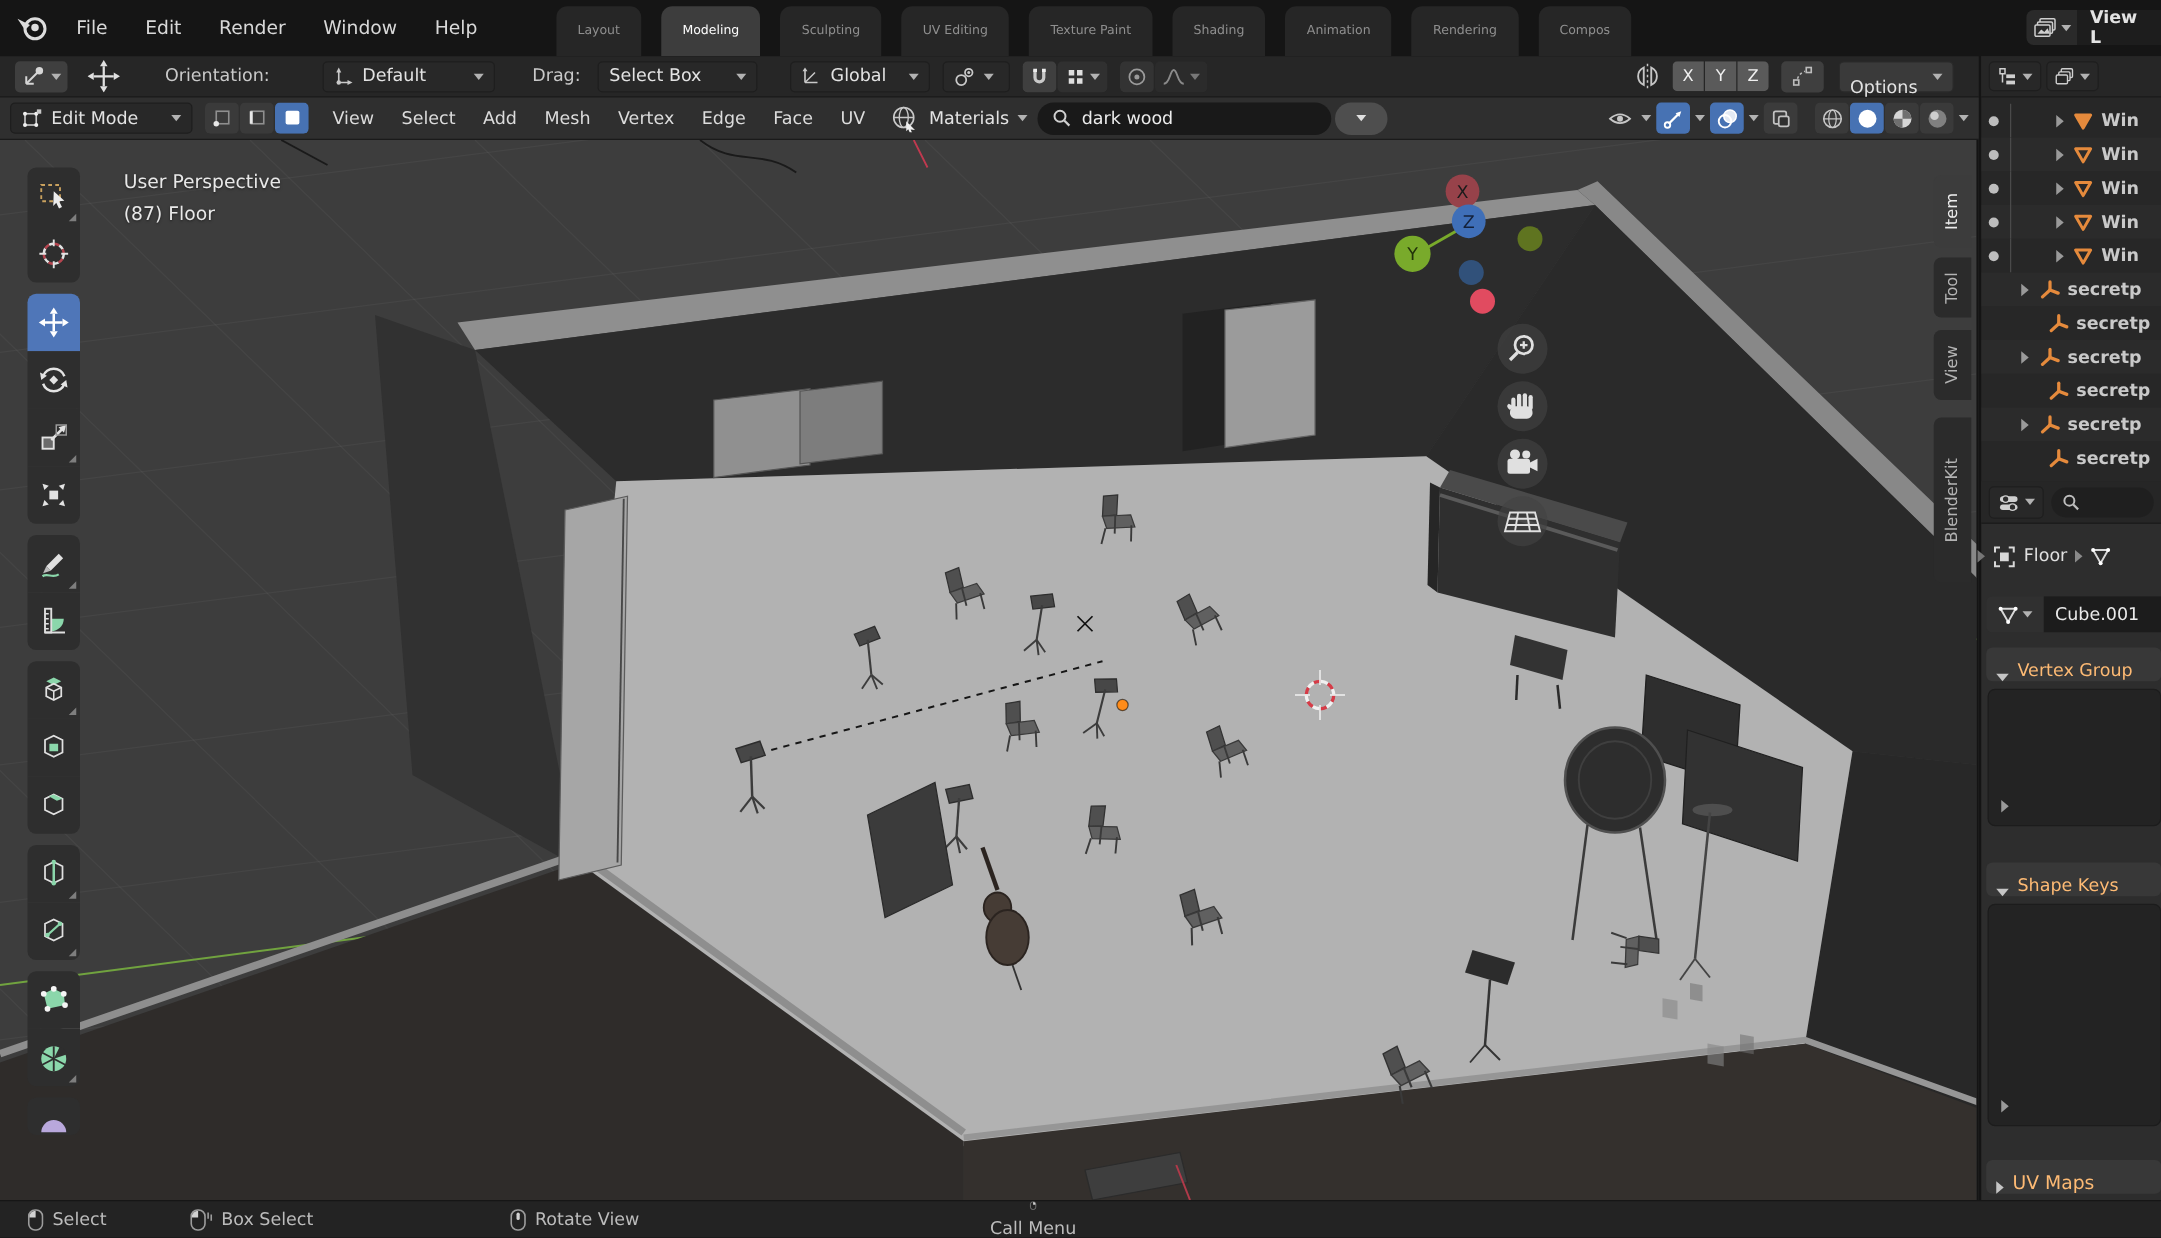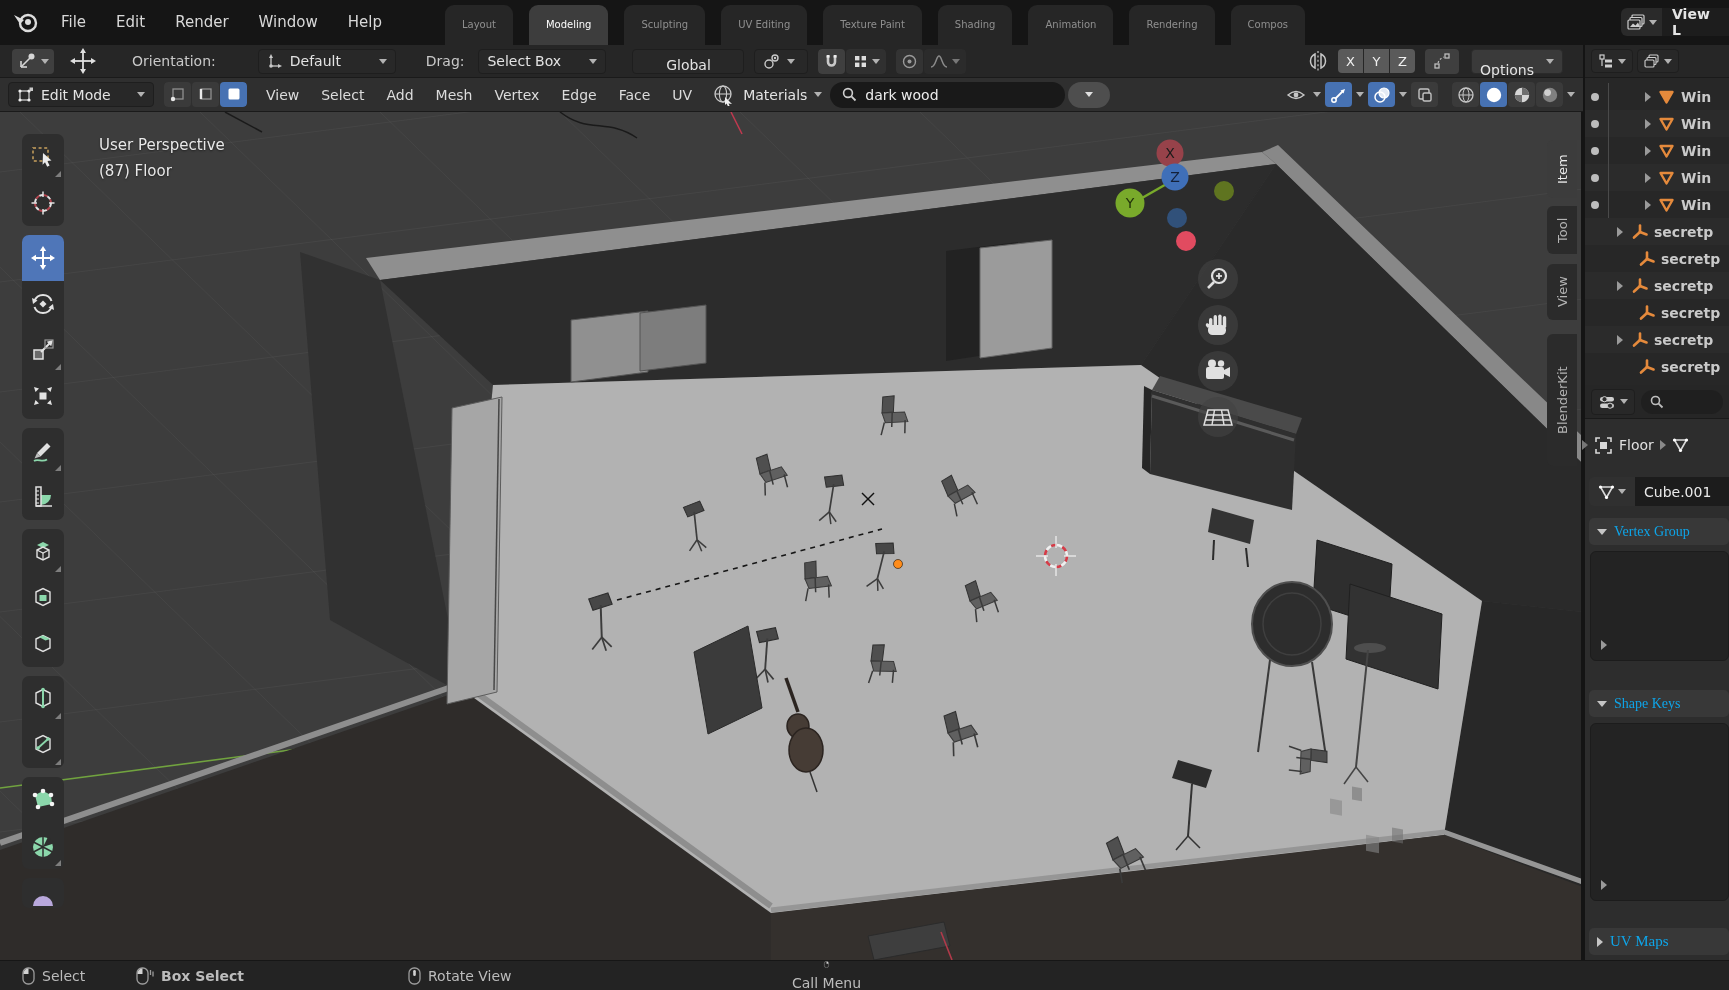--- a/index.html
+++ b/index.html
@@ -70,21 +70,21 @@
   
   #outliner { position:absolute; left:1585px; top:45px; width:144px; height:340px; background:#272727; }
   #outliner-header { height:33px; background:#262626; border-bottom:1px solid #1a1a1a; display:flex; align-items:center; gap:4px; padding:0 6px; }
   .ol-row { position:absolute; left:0; width:144px; height:27px; display:flex; align-items:center; font-size:14px; color:#c9c9c9;font-weight:bold; }
   .ol-row.alt { background:#2b2b2b; }
 
   
   #props { position:absolute; left:1585px; top:385px; width:144px; height:575px; background:#2d2d2d; }
   #props-header { height:34px; background:#262626; border-bottom:1px solid #1a1a1a; display:flex; align-items:center; gap:6px; padding:0 6px; }
   .p-panel-head { position:absolute; left:4px; width:140px; height:27px; background:#383838; border-radius:5px;
-                  display:flex; align-items:center; gap:7px; padding:0 8px; font-size:14px; color:#0ea5e9;font-family:Liberation Serif, serif; }
+                  display:flex; align-items:flex-end; gap:7px; padding:0 8px; font-size:14px; color:#fdba74; }
   .p-box { position:absolute; left:5px; width:139px; background:#232323; border:1px solid #1c1c1c; border-radius:6px; }
 
   
   #statusbar { position:absolute; left:0; top:960px; width:1729px; height:30px; background:#232323; border-top:1px solid #161616; }
   .status-item { position:absolute; top:0; height:30px; display:flex; align-items:center; gap:7px; font-size:14px; color:#bcbcbc; }
 </style>
 </head>
 <body>
 
 <div id="topbar">
@@ -170,21 +170,21 @@
     <span class="chev"></span>
   </div>
   <div style="width:30px;"></div>
   <span class="lbl">Drag:</span>
   <div style="width:14px;"></div>
   <div class="drop" style="width:128px;">
     <span style="flex:1;">Select Box</span>
     <span class="chev"></span>
   </div>
   <div style="width:26px;"></div>
-  <div class="drop" style="width:112px;flex-direction:column;">
+  <div class="drop" style="width:112px;">
     <svg width="16" height="16" viewBox="0 0 16 16">
       <line x1="3" y1="13" x2="3" y2="3" stroke="#c9c9c9" stroke-width="1.3"></line>
       <path d="M3,1 L5,4 L1,4 Z" fill="#c9c9c9"></path>
       <line x1="3" y1="13" x2="13" y2="13" stroke="#c9c9c9" stroke-width="1.3"></line>
       <line x1="3" y1="13" x2="11" y2="5" stroke="#c9c9c9" stroke-width="1.1"></line>
     </svg>
     <span style="flex:1;">Global</span>
     <span class="chev"></span>
   </div>
   <div style="width:10px;"></div>
@@ -994,21 +994,21 @@
 </div>
 
 <div id="statusbar">
   <div class="status-item" style="left:22px;">
     <svg width="13" height="18" viewBox="0 0 13 18">
       <rect x="1" y="1" width="11" height="16" rx="5" fill="none" stroke="#9c9c9c" stroke-width="1.3"></rect>
       <path d="M1.5,7 L6.5,7 L6.5,1.5 A5,5 0 0 0 1.5,6.5 Z" fill="#d2d2d2"></path>
     </svg>
     <span>Select</span>
   </div>
-  <div class="status-item" style="left:136px;font-weight:bold;">
+  <div class="status-item" style="left:152px;">
     <svg width="18" height="18" viewBox="0 0 18 18">
       <rect x="1" y="1" width="11" height="16" rx="5" fill="none" stroke="#9c9c9c" stroke-width="1.3"></rect>
       <path d="M1.5,7 L6.5,7 L6.5,1.5 A5,5 0 0 0 1.5,6.5 Z" fill="#d2d2d2"></path>
       <line x1="14.5" y1="3" x2="14.5" y2="8" stroke="#9c9c9c" stroke-width="1.3"></line>
       <line x1="17" y1="4.5" x2="17" y2="9.5" stroke="#9c9c9c" stroke-width="1.3"></line>
     </svg>
     <span>Box Select</span>
   </div>
   <div class="status-item" style="left:408px;">
     <svg width="13" height="18" viewBox="0 0 13 18">

